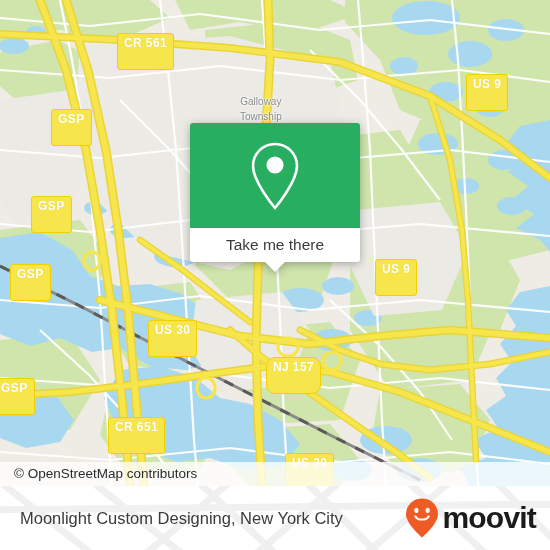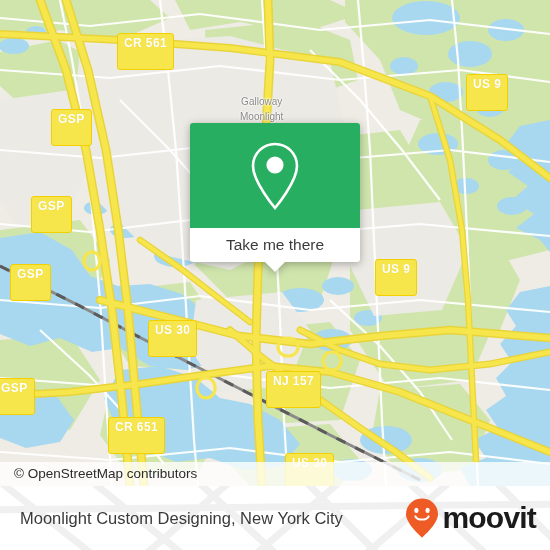--- a/index.html
+++ b/index.html
@@ -302,30 +302,30 @@
     </svg>
 
     <div id="shield-layer">
         <div class="shield" style="left: 117px; top: 33px;">CR 561</div>
         <div class="shield" style="left: 466px; top: 74px;">US 9</div>
         <div class="shield" style="left: 51px; top: 109px;">GSP</div>
         <div class="shield" style="left: 31px; top: 196px;">GSP</div>
         <div class="shield" style="left: 10px; top: 264px;">GSP</div>
         <div class="shield" style="left: 375px; top: 259px;">US 9</div>
         <div class="shield" style="left: 148px; top: 320px;">US 30</div>
-        <div class="shield" style="left: 266px; top: 371px;">NJ 157</div>
+        <div class="shield" style="left: 266px; top: 357px; border-radius: 9px;">NJ 157</div>
         <div class="shield" style="left: 108px; top: 389px; margin-top: 28px;">CR 651</div>
         <div class="shield" style="left: -6px; top: 378px;">GSP</div>
         <div class="shield" style="left: 285px; top: 453px;">US 30</div>
       </div>
 
     <div id="place-layer">
         <div class="place-label" style="left: 240px; top: 94px;">
           <div>Galloway</div>
-          <div>Moonlight</div>
+          <div>Township</div>
         </div>
       </div>
 
     <div id="attribution">© OpenStreetMap contributors</div>
 
     <div id="popup-card">
       <div class="card-head">
         <svg width="58" height="72" viewBox="0 0 58 72">
           <path d="M29 4 C16.8 4 7 13.8 7 26 C7 42 29 68 29 68 C29 68 51 42 51 26 C51 13.8 41.2 4 29 4 Z" fill="none" stroke="#ffffff" stroke-width="2.6"></path>
           <circle cx="29" cy="25" r="8.6" fill="#ffffff"></circle>

